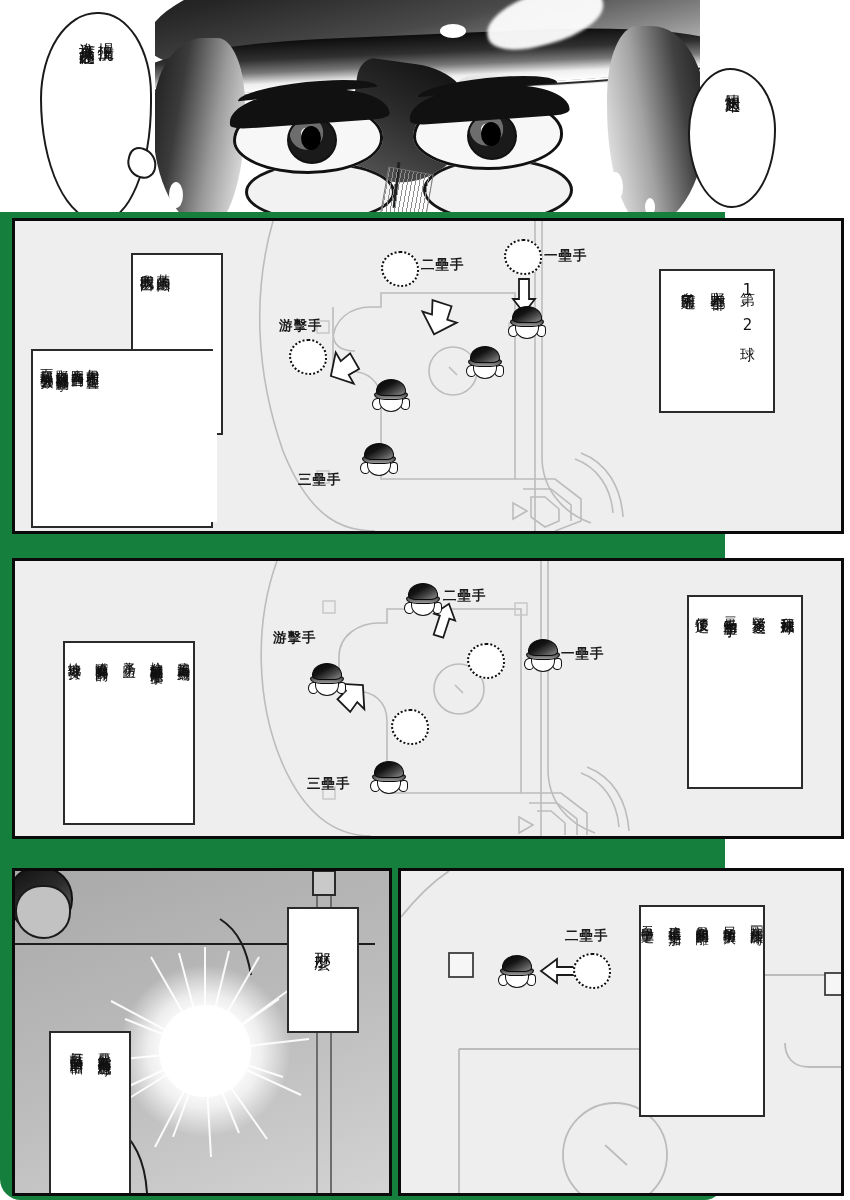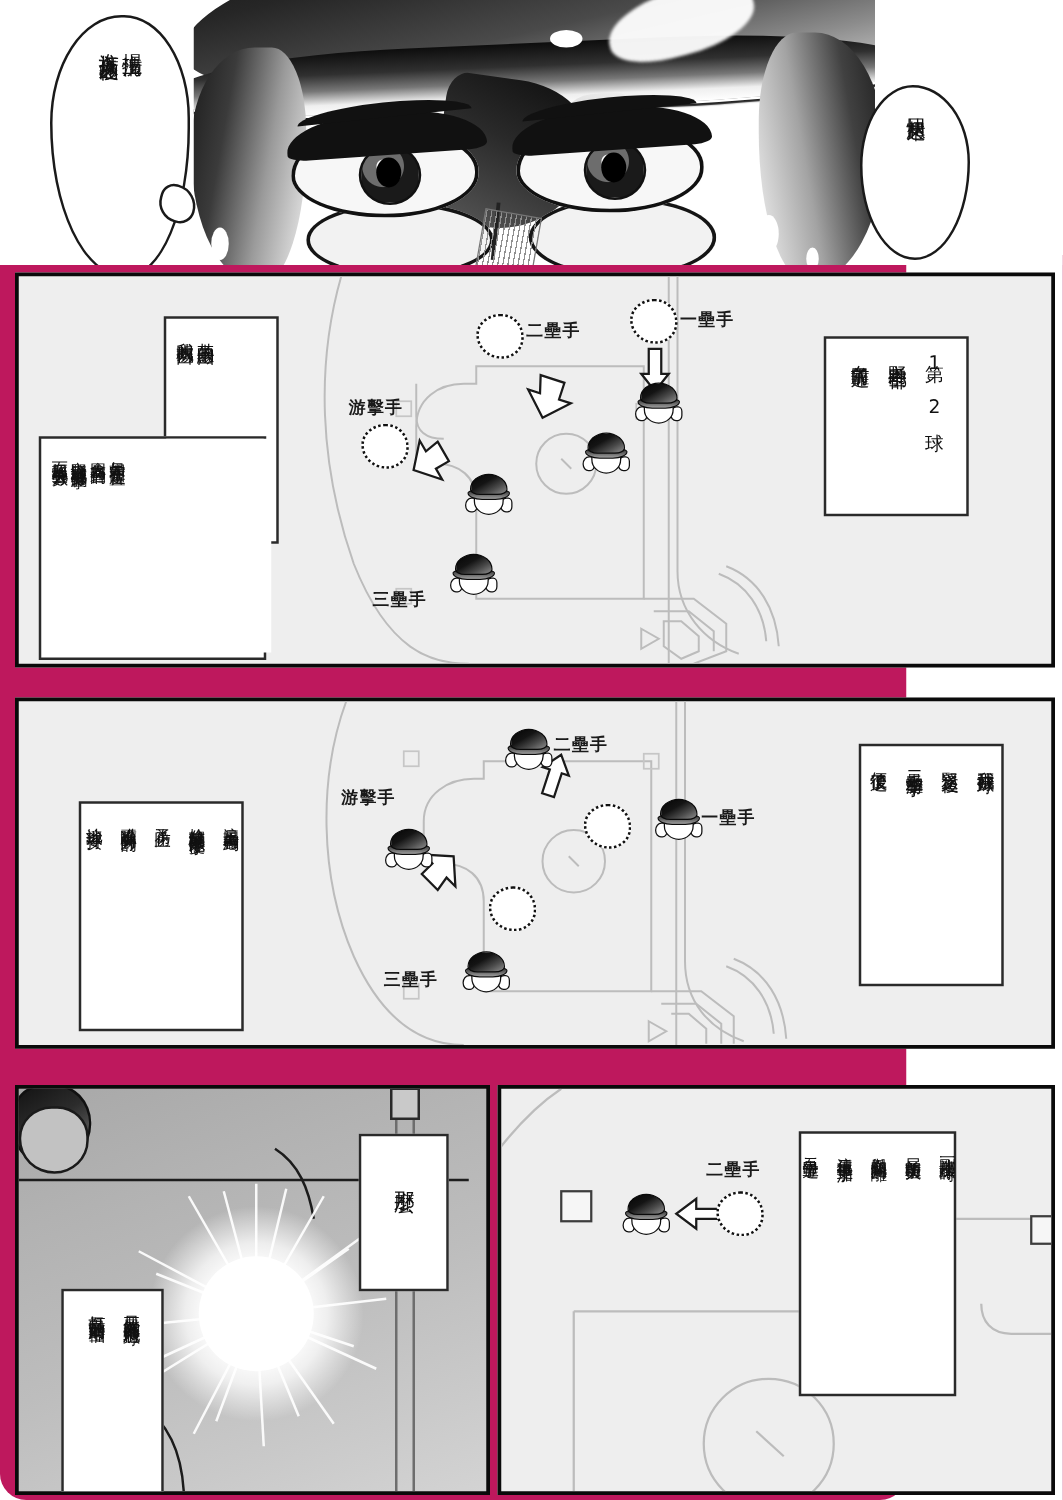--- a/index.html
+++ b/index.html
@@ -1,20 +1,20 @@
 <!DOCTYPE html>
 <html><head>
 <meta charset="utf-8">
 <style>
   html,body{margin:0;padding:0;background:#ffffff;}
   body{
     width:850px;height:1200px;position:relative;overflow:hidden;
     font-family:"DejaVu Sans","Liberation Sans",sans-serif;
   }
-  .page{position:absolute;left:0;top:0;width:725px;height:1200px;background:#be185d;border-radius:21px;}
+  .page{position:absolute;left:0;top:0;width:725px;height:1200px;background:#15803d;border-radius:21px;}
 
   
   .vtext{
     writing-mode:vertical-rl;
     text-orientation:upright;
     font-family:"DejaVu Sans","Liberation Sans",sans-serif;
     line-height:1.18;
     letter-spacing:1px;
     color:#111;
     white-space:nowrap;

